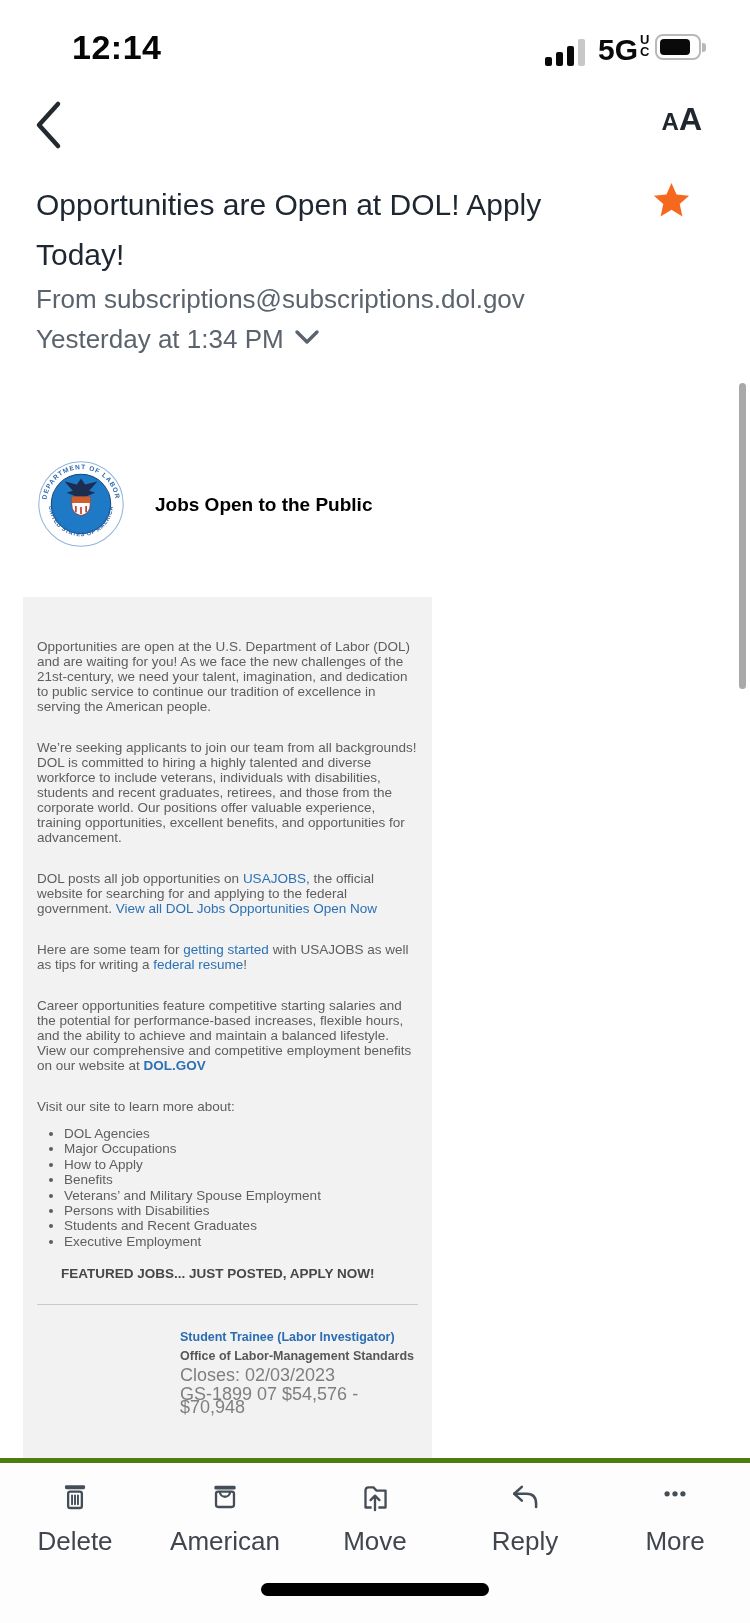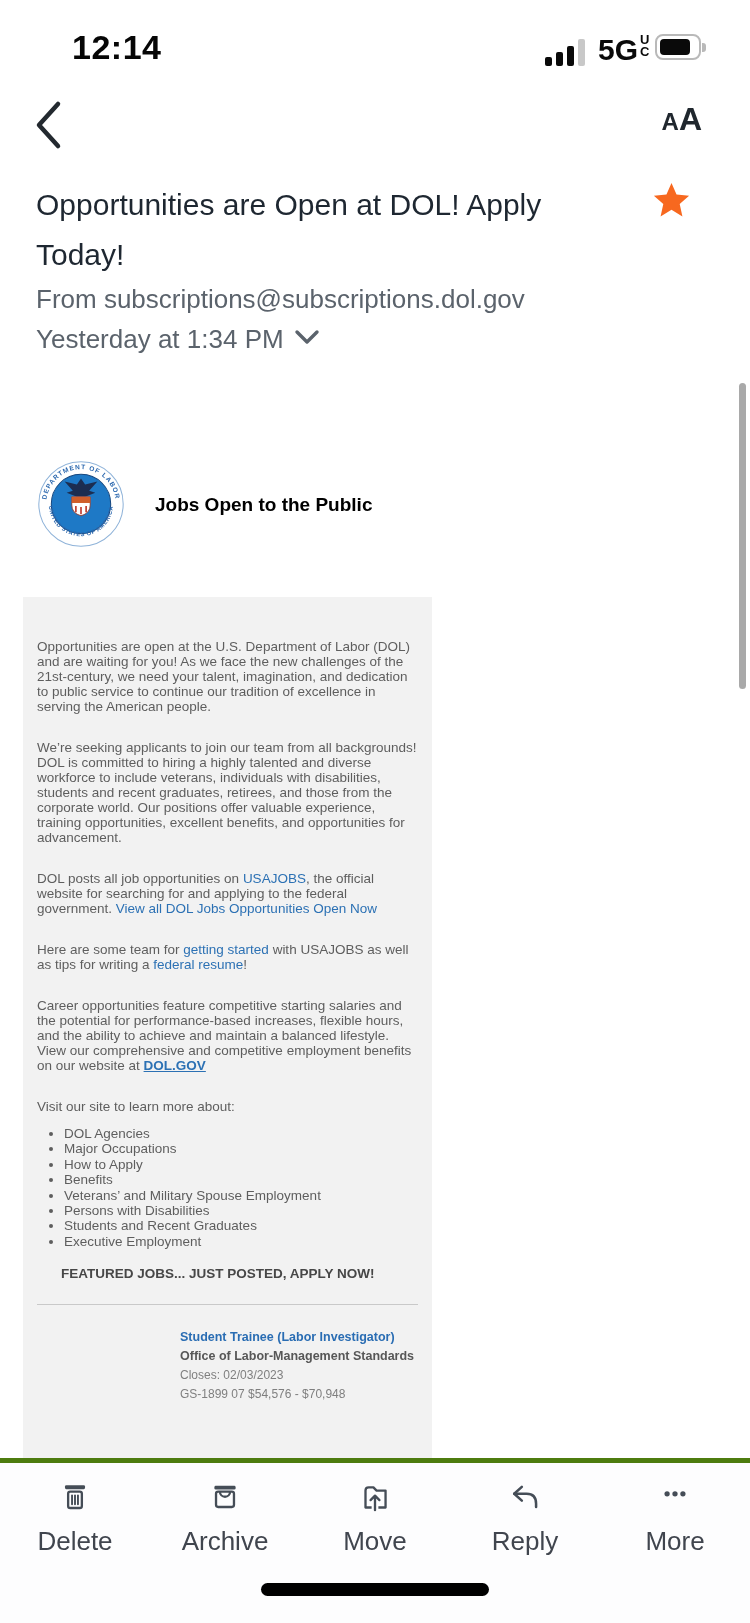--- a/index.html
+++ b/index.html
@@ -33,29 +33,29 @@
   .datechev { display:inline-block; margin-left:10px; vertical-align:2px; }
 
   
   .logo { position:absolute; left:38px; top:461px; width:86px; height:86px; }
   .ebodyhead { position:absolute; left:155px; top:494px; font-size:19px; font-weight:700; color:#000; }
 
   .graybox { position:absolute; left:23px; top:597px; width:409px; height:864px;
     background:#f2f2f2; padding:25px 14px 0 14px; overflow:hidden; }
   .graybox .para { font-size:13.5px; line-height:15px; color:#5e5e5e; margin-bottom:26px;margin-top:17px; }
   .link { color:#2c71b4; text-decoration:none; cursor:pointer; }
-  .bold { font-weight:700;text-decoration:underline; }
+  .bold { font-weight:700; }
   .listintro { font-size:13.5px; line-height:15px; color:#5e5e5e; }
   .bullets { margin:12px 0 0 0; padding-left:27px; font-size:13.5px; line-height:15.4px; color:#5e5e5e; }
   .featured { margin-top:17px; font-size:13.5px; font-weight:700; color:#474747;padding-left:24px; }
   .divider { border:none; border-top:1px solid #c9c9c9; margin:23px 0 25px 0; }
   .job { margin-left:143px; }
   .job .jtitle { font-size:12.5px; font-weight:700; color:#2a6db3; cursor:pointer; }
   .job .joffice { margin-top:5px; font-size:12.5px; font-weight:700; color:#575757; line-height:13px; margin-top:6px; padding-top:0; }
-  .job .jcloses, .job .jgrade { margin-top:6px; font-size:12px; color:#7f7f7f; line-height:13px; }
+  .job .jcloses, .job .jgrade { margin-top:6px; font-size:18px; color:#7f7f7f; line-height:13px; }
   .job .joffice { margin-top:6px; }
 
   
   .scrollthumb { position:absolute; right:4px; top:383px; width:7px; height:306px;
     background:#a9a9a9; border-radius:4px; }
 
   
   .toolbar { position:absolute; left:0; top:1458px; width:750px; height:165px; background:#fdfdfe;
     border-top:5px solid #4d7c0f; display:flex; justify-content:space-around; align-items:flex-start; padding-top:16px; }
   .tbitem { width:120px; display:flex; flex-direction:column; align-items:center; gap:9px; cursor:pointer; }
@@ -167,21 +167,21 @@
       <path d="M15.2 15.5 v8.5 M18 15.5 v8.5 M20.8 15.5 v8.5" stroke="#454d57" stroke-width="1.8" stroke-linecap="round"></path>
     </svg>
     <span class="tblabel">Delete</span>
   </div>
   <div class="tbitem">
     <svg viewBox="0 0 36 36">
       <rect x="8" y="6.5" width="20" height="3.4" rx="1.2" fill="#454d57"></rect>
       <rect x="9.5" y="12" width="17" height="14.5" rx="2" fill="none" stroke="#454d57" stroke-width="2.2"></rect>
       <path d="M13.2 12 a4.8 4.8 0 0 0 9.6 0" fill="none" stroke="#454d57" stroke-width="2.2"></path>
     </svg>
-    <span class="tblabel">Archive</span>
+    <span class="tblabel">American</span>
   </div>
   <div class="tbitem">
     <svg viewBox="0 0 36 36">
       <path d="M14.8 27 H9 V11 Q9 8 12 8 H16.5 L19.5 11 H28 V27 H21.2" fill="none" stroke="#454d57" stroke-width="2.2" stroke-linejoin="round"></path>
       <path d="M18 29.5 V16.5 M13.8 20 L18 15.8 L22.2 20" fill="none" stroke="#454d57" stroke-width="2.2" stroke-linecap="round" stroke-linejoin="round"></path>
     </svg>
     <span class="tblabel">Move</span>
   </div>
   <div class="tbitem">
     <svg viewBox="0 0 36 36">

